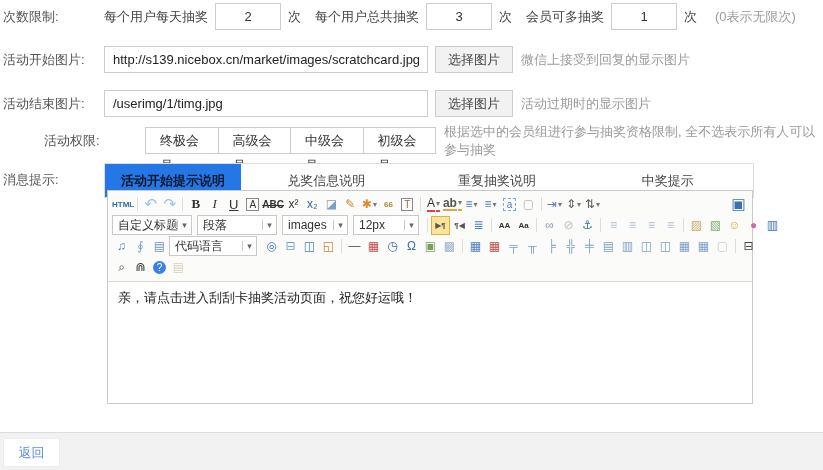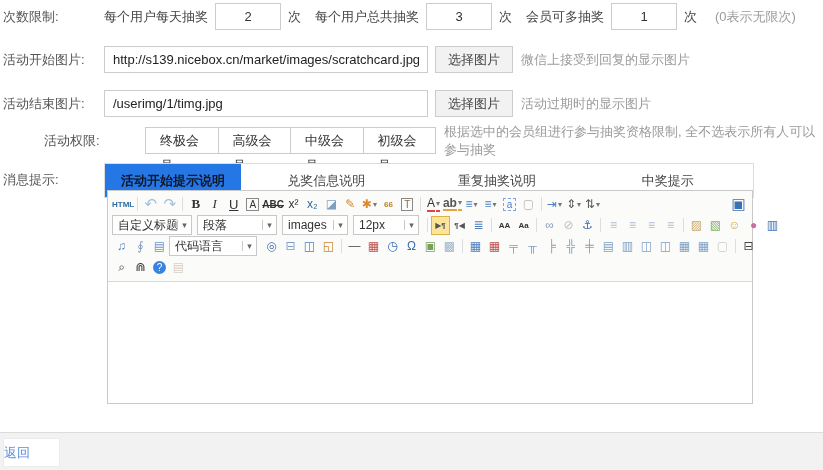--- a/index.html
+++ b/index.html
@@ -48,21 +48,21 @@
   .b-tiny span{font-size:8px;font-weight:bold;}
   .b-fc span{border-bottom:2px solid #d44;line-height:13px;font-size:12px;}
   .b-hl span{border-bottom:2px solid #e8a33d;line-height:12px;font-size:12px;font-weight:bold;}
   .b-dotted span{border:1px dashed #7aa7e0;color:#4d7fc0;font-size:10px;padding:0 3px;}
   .b-help span{background:#3b82e0;color:#fff;border-radius:50%;width:13px;height:13px;line-height:13px;text-align:center;font-size:10px;display:inline-block;}
   .b-active{background:#fce49b;border:1px solid #d9b34a;box-sizing:border-box;}
   .b-big span{font-size:15px;}
   .econtent{height:121px;padding:6px 10px;font-size:13px;color:#222;line-height:20px;}
   
   .footer{position:absolute;left:0;right:0;bottom:0;height:37px;background:#f2f2f2;border-top:1px solid #dcdcdc;}
-  .back-btn{position:absolute;left:3px;top:5px;width:55px;height:27px;background:#fff;border:1px solid #ececec;color:#5a8edc;line-height:27px;cursor:pointer;}
+  .back-btn{position:absolute;left:3px;top:5px;width:55px;height:27px;background:#fff;border:1px solid #ececec;color:#5a8edc;text-align:center;line-height:27px;cursor:pointer;}
   .save-btn{position:absolute;right:11px;top:5px;width:78px;height:26px;background:var(--accent,#2577e5);color:#fff;text-align:center;line-height:26px;border-radius:2px;cursor:pointer;}
 </style>
 </head>
 <body>
 
 <div class="form">
 
   <div class="row r1">
     <span class="flabel">次数限制:</span>
     <span class="grp-label">每个用户每天抽奖</span>
@@ -381,17 +381,18 @@
           <span style="color: rgb(51, 51, 51);">⋒</span>
         </span>
         <span class="ti b-help">
           <span>?</span>
         </span>
         <span class="ti ">
           <span style="color: rgb(216, 207, 192);">▤</span>
         </span>
       </div>
   </div>
+  <div class="econtent">亲，请点击进入刮刮卡抽奖活动页面，祝您好运哦！</div>
 </div>
 
 <div class="footer">
   <div class="back-btn">返回</div>
 </div>
 
 </body></html>

